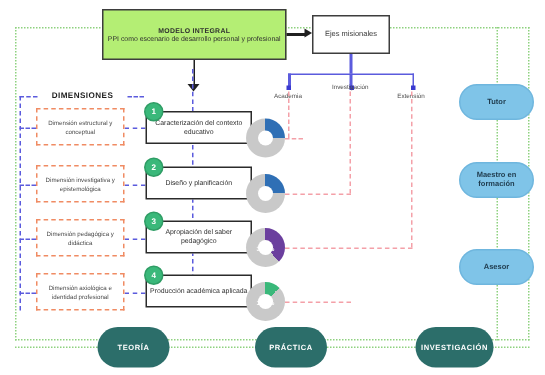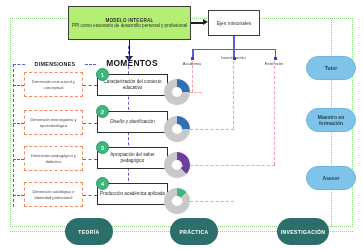--- a/index.html
+++ b/index.html
@@ -185,21 +185,20 @@
   <div class="abs eje-dot" id="eje-dot1"></div>
   <div class="abs eje-dot" id="eje-dot2"></div>
   <div class="abs eje-dot" id="eje-dot3"></div>
   <div class="abs eje-lbl" id="eje-lbl1">Academia</div>
   <div class="abs eje-lbl" id="eje-lbl2">Investigación</div>
   <div class="abs eje-lbl" id="eje-lbl3">Extensión</div>
 
   <div class="hd-dash" id="hd-dash-l"></div>
   <div class="abs" id="dimensiones-hd">DIMENSIONES</div>
   <div class="hd-dash" id="hd-dash-r"></div>
-  <div class="abs" id="momentos-hd">MOMENTOS</div>
 
   <div class="abs" id="dim-spine"></div>
   <div class="dim-conn" id="dc1"></div>
   <div class="dim-conn" id="dc2"></div>
   <div class="dim-conn" id="dc3"></div>
   <div class="dim-conn" id="dc4"></div>
   <div class="dim-out" id="do1"></div>
   <div class="dim-out" id="do2"></div>
   <div class="dim-out" id="do3"></div>
   <div class="dim-out" id="do4"></div>

